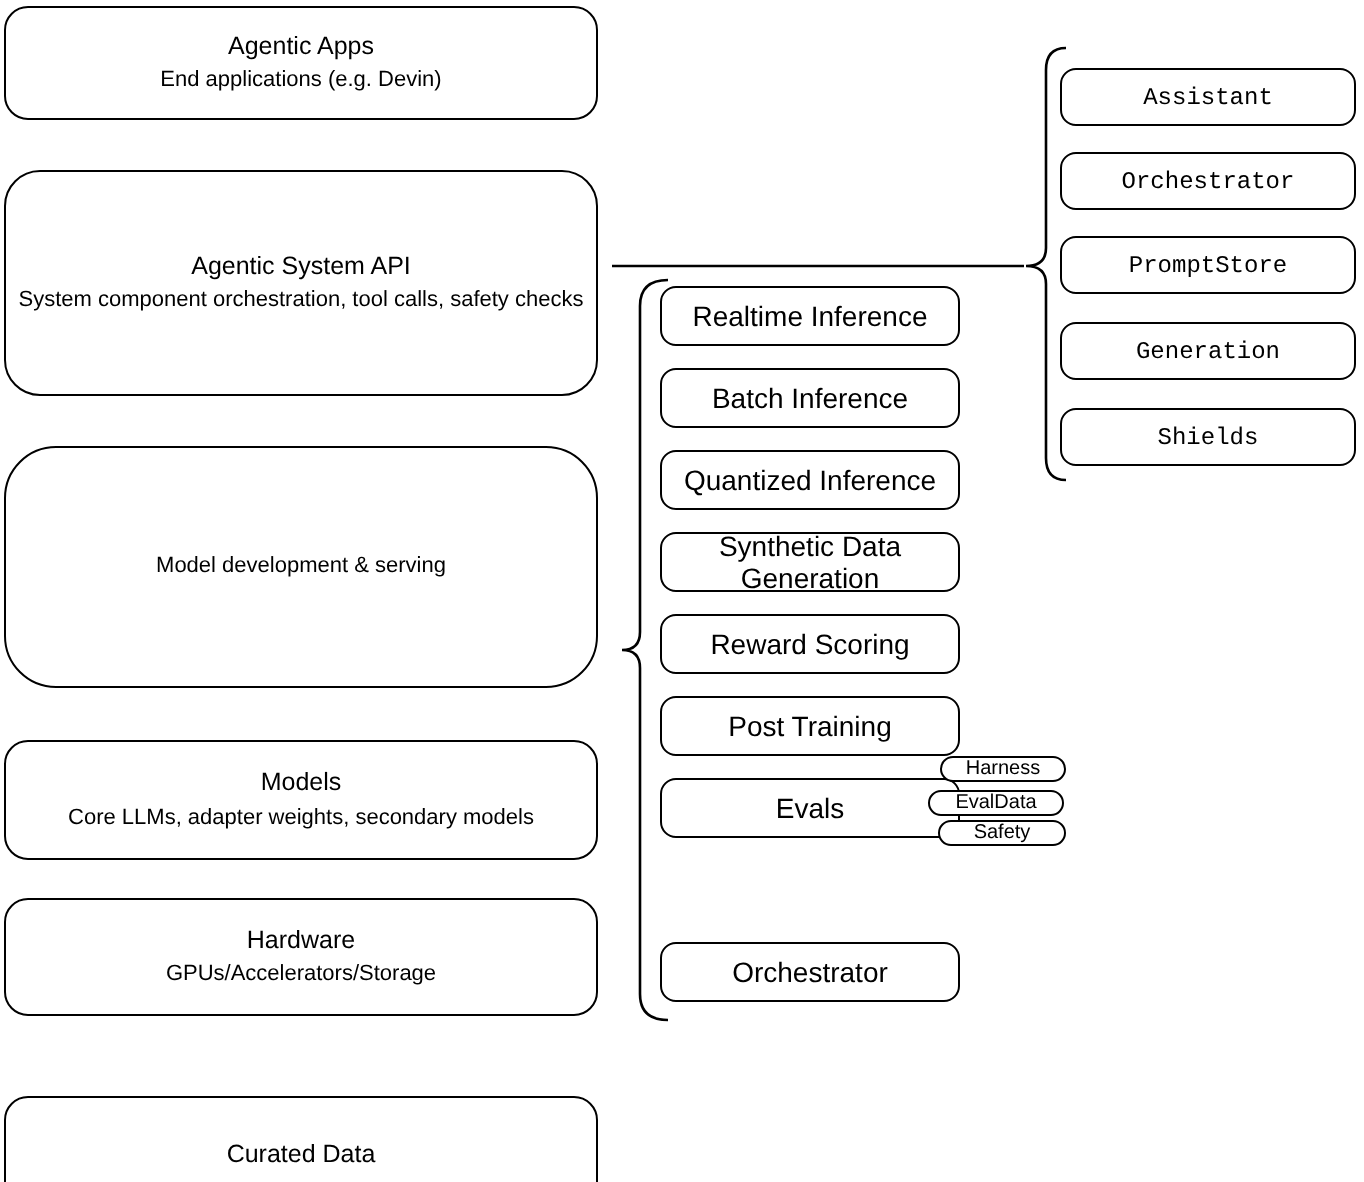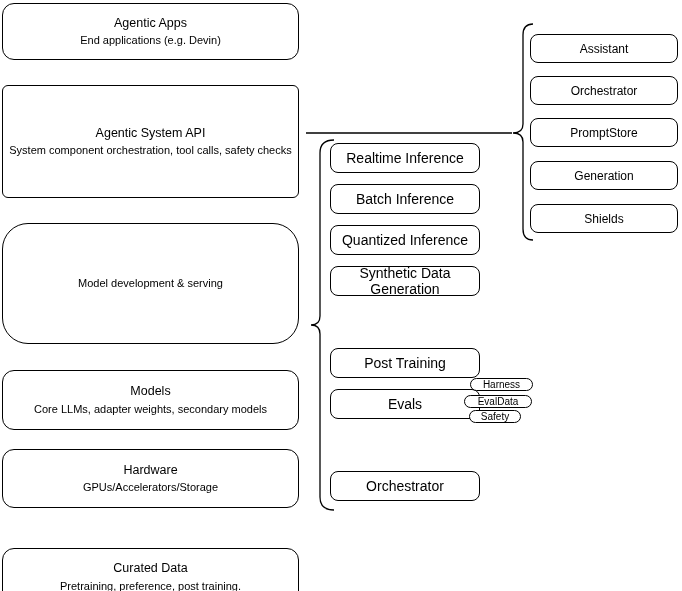--- a/index.html
+++ b/index.html
@@ -42,20 +42,21 @@
   .mbox {
     left: 330px; width: 150px; height: 30px;
     border-radius: 8px;
     font-size: 14px;
   }
   
   .rbox {
     left: 530px; width: 148px; height: 29px;
     border-radius: 8px;
     font-size: 12px;
+    font-family: Liberation Mono, monospace;
   }
   
   .pill {
     position: absolute;
     background: var(--fill);
     border: 1px solid var(--stroke);
     border-radius: 8px;
     font-size: 10px;
     line-height: 11px;
     display: flex;
@@ -76,73 +77,75 @@
     <path d="M533 24 Q523 24 523 35 L523 124 Q523 133 513 133 Q523 133 523 142 L523 229 Q523 240 533 240"></path>
 
     <path d="M334 140 Q320 140 320 153 L320 316 Q320 325 311 325 Q320 325 320 334 L320 497 Q320 510 334 510"></path>
   </svg>
 
   <div class="node lbox" style="top:3px;height:57px;border-radius:12px">
     <div class="t">Agentic Apps</div>
     <div class="s">End applications (e.g. Devin)</div>
   </div>
 
-  <div class="node lbox" style="top:85px;height:113px;border-radius:6px">
+  <div class="node lbox" style="top:85px;height:113px;border-radius:18px">
     <div class="t">Agentic System API</div>
     <div class="s">System component orchestration, tool calls, safety checks</div>
   </div>
 
   <div class="node lbox" style="top:223px;height:121px;border-radius:26px">
     <div class="s">Model development &amp; serving</div>
   </div>
 
   <div class="node lbox" style="top:370px;height:60px;border-radius:12px">
     <div class="t">Models</div>
     <div class="s">Core LLMs, adapter weights, secondary models</div>
   </div>
 
   <div class="node lbox" style="top:449px;height:59px;border-radius:12px">
     <div class="t">Hardware</div>
     <div class="s">GPUs/Accelerators/Storage</div>
   </div>
 
   <div class="node lbox" style="top:548px;height:58px;border-radius:12px">
     <div class="t">Curated Data</div>
-    <div class="s">Pretraining, preference, post training.</div>
   </div>
 
   <div class="node mbox" style="top:143px">
     <span>Realtime Inference</span>
   </div>
   <div class="node mbox" style="top:184px">
     <span>Batch Inference</span>
   </div>
   <div class="node mbox" style="top:225px">
     <span>Quantized Inference</span>
   </div>
   <div class="node mbox" style="top:266px">
     <span>Synthetic Data Generation</span>
+  </div>
+  <div class="node mbox" style="top:307px">
+    <span>Reward Scoring</span>
   </div>
   <div class="node mbox" style="top:348px">
     <span>Post Training</span>
   </div>
   <div class="node mbox" style="top:389px">
     <span>Evals</span>
   </div>
   <div class="node mbox" style="top:471px">
     <span>Orchestrator</span>
   </div>
 
   <div class="pill" style="left:470px;top:378px;width:63px;height:13px">
     <span>Harness</span>
   </div>
   <div class="pill" style="left:464px;top:395px;width:68px;height:13px">
     <span>EvalData</span>
   </div>
-  <div class="pill" style="left:469px;top:410px;width:52px;height:13px">
+  <div class="pill" style="left:469px;top:410px;width:64px;height:13px">
     <span>Safety</span>
   </div>
 
   <div class="node rbox" style="top:34px">
     <span>Assistant</span>
   </div>
   <div class="node rbox" style="top:76px">
     <span>Orchestrator</span>
   </div>
   <div class="node rbox" style="top:118px">

